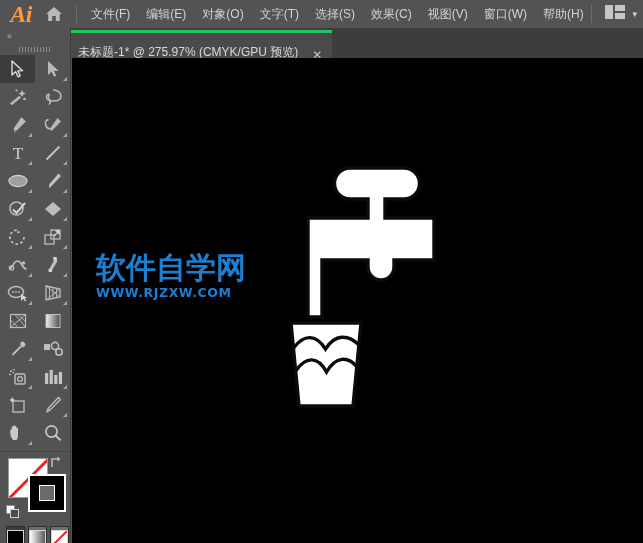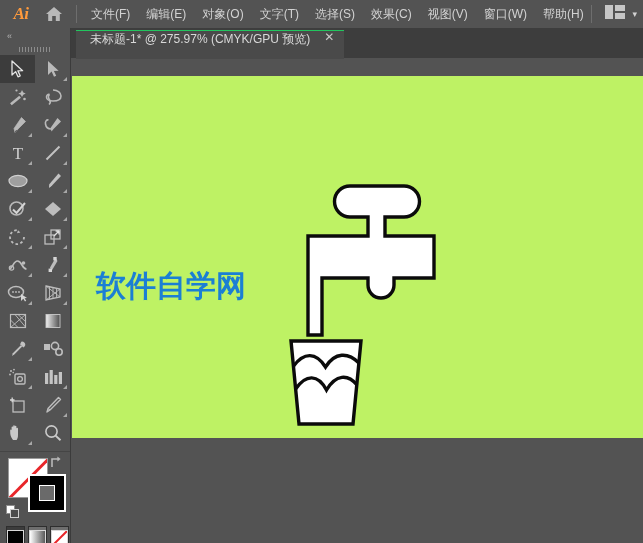--- a/index.html
+++ b/index.html
@@ -19,21 +19,21 @@
     position: absolute; left: 0; top: 0;
     width: 643px; height: 28px;
     background: #535353;
     display: flex; align-items: center;
   }
   #ai-logo {
     width: 34px; height: 28px;
     display: flex; align-items: center; justify-content: center;
     color: #ff9a3c;
     font-family: "Liberation Serif", "DejaVu Serif", serif;
-    font-size: 17px; font-weight: bold; font-style: italic;
+    font-size: 24px; font-weight: bold; font-style: italic;
     letter-spacing: -0.5px;
     padding-left: 4px;
   }
   #home-btn {
     width: 32px; height: 28px;
     display: flex; align-items: center; justify-content: center;
   }
   .vsep {
     width: 1px; height: 18px; background: #6e6e6e; margin: 0 6px;
   }
@@ -51,26 +51,26 @@
   #ws-icon { display: block; }
   #ws-chevron { color: #d2d2d2; font-size: 9px; line-height: 1; }
 
   
   #tabbar {
     position: absolute; left: 0; top: 28px;
     width: 643px; height: 30px;
     background: #3d3d3d;
   }
   #doc-tab {
-    position: absolute; left: 76px; top: 2px;
+    position: absolute; left: 64px; top: 2px;
     height: 28px;
     background: #4a4a4a;
-    display: flex; align-items: flex-start;
+    display: flex; align-items: flex-end;
     padding: 0 0 0 14px;
-    border-top: 1px solid #22c55e;
+    border-top: 3px solid #22c55e;
   }
   #doc-tab-title {
     color: #d8d8d8; font-size: 12px; white-space: nowrap;
   }
   #doc-tab-close {
     color: #c8c8c8; font-size: 12px;
     padding: 0 10px 0 14px; line-height: 1;
   }
 
   
@@ -168,23 +168,23 @@
   .cmode .sw.solid { background: #000; }
   .cmode .sw.grad { background: linear-gradient(to right, #fff, #5a5a5a); }
   .cmode .sw.none { background: #fff; position: relative; overflow: hidden; }
   .cmode .sw.none::after {
     content: ""; position: absolute; left: -4px; top: 6px;
     width: 24px; height: 2px; background: #e8262a; transform: rotate(-45deg);
   }
 
   
   #canvas {
-    position: absolute; left: 72px; top: 76px;
-    width: 571px; height: 362px;
-    background: #bef264;
+    position: absolute; left: 72px; top: 58px;
+    width: 571px; height: 485px;
+    background: #000000;
     overflow: hidden;
   }
   #artwork { position: absolute; left: 0; top: 0; }
 
   
   #watermark {
     position: absolute; left: 96px; top: 252px;
     width: 160px;
     user-select: none;
   }
@@ -565,16 +565,17 @@
 
       <g>
         <path d="M 219 265 L 289 265 L 281 348 L 227 348 Z" fill="#ffffff" stroke="#0b0b0b" stroke-width="3.4" stroke-linejoin="miter"></path>
         <path d="M 221.6 290 C 232 276 244 276 253.5 291 C 263 276 276 276 287 287" fill="none" stroke="#0b0b0b" stroke-width="3.4" stroke-linecap="butt"></path>
         <path d="M 223.6 313 C 234 298 246 298 254.5 314 C 264 298 276 298 285 309" fill="none" stroke="#0b0b0b" stroke-width="3.4" stroke-linecap="butt"></path>
       </g>
     </svg>
 
     <div id="watermark" style="left:24px; top:194px;">
       <div id="wm-cn">软件自学网</div>
+      <div id="wm-url">WWW.RJZXW.COM</div>
     </div>
   </div>
 
 </div>
 
 </body></html>

